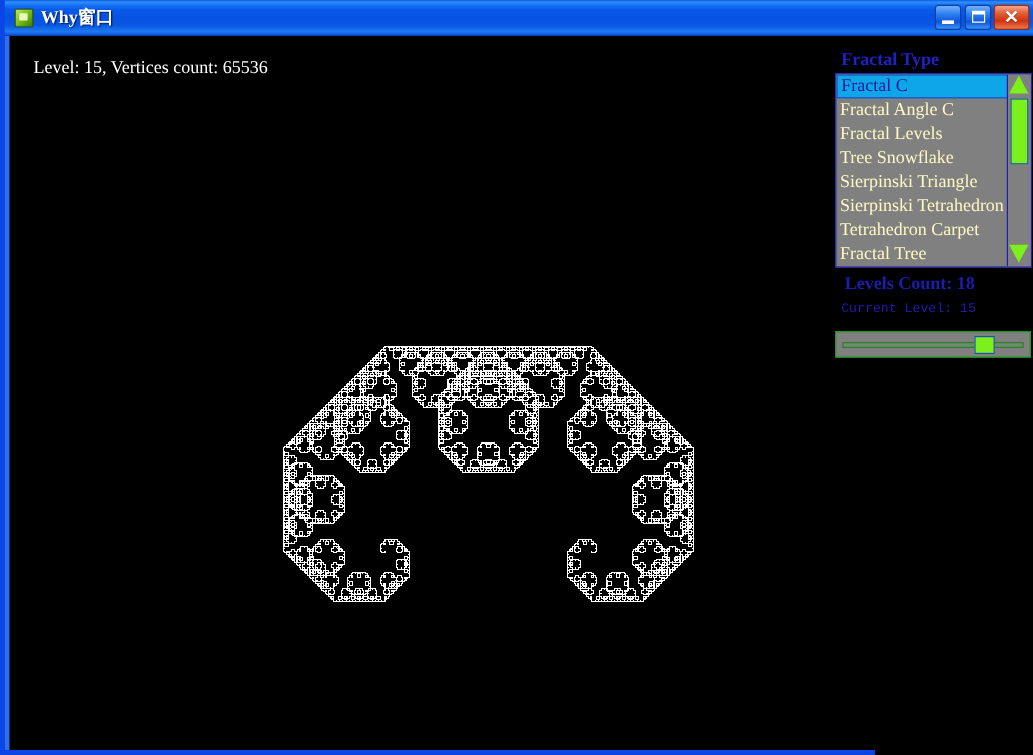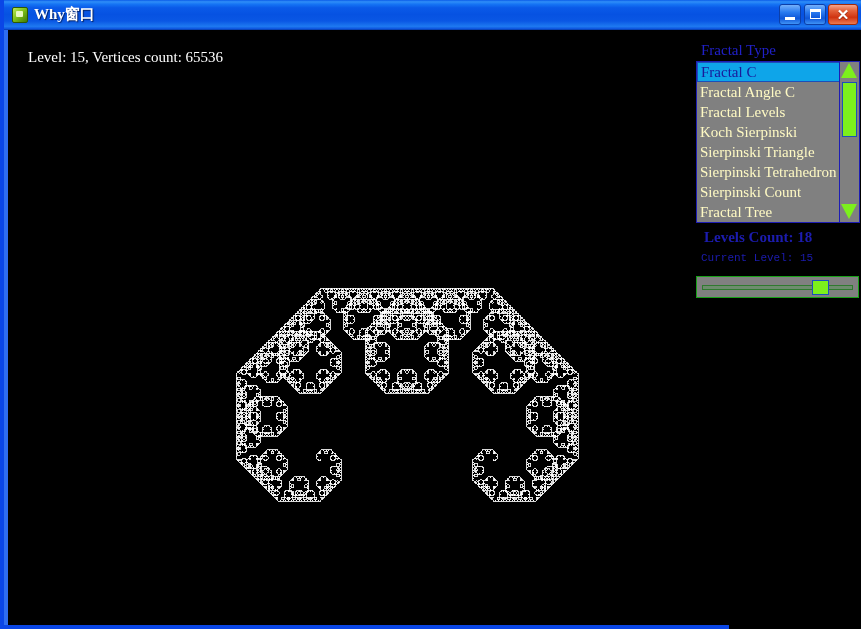--- a/index.html
+++ b/index.html
@@ -162,20 +162,21 @@
     background: #000000;
   }
   #fractal-type-label {
     position: absolute;
     left: 9px;
     top: 12px;
     color: #2020c8;
     font-family: "Liberation Serif", "DejaVu Serif", serif;
     font-size: 15px;
     white-space: nowrap;
+    font-weight: bold;
   }
 
   
   #fractal-list {
     position: absolute;
     left: 4px;
     top: 31px;
     width: 164px;
     height: 162px;
     background: #808080;
@@ -341,24 +342,24 @@
 
     <div id="control-panel">
 
       <div id="fractal-type-label">Fractal Type</div>
 
       <div id="fractal-list">
         <div id="list-items">
             <div class="list-item selected"><span>Fractal C</span></div>
             <div class="list-item"><span>Fractal Angle C</span></div>
             <div class="list-item"><span>Fractal Levels</span></div>
-            <div class="list-item"><span>Koch Sierpinski</span></div>
+            <div class="list-item"><span>Tree Snowflake</span></div>
             <div class="list-item"><span>Sierpinski Triangle</span></div>
             <div class="list-item"><span>Sierpinski Tetrahedron</span></div>
-            <div class="list-item"><span>Sierpinski Count</span></div>
+            <div class="list-item"><span>Tetrahedron Carpet</span></div>
             <div class="list-item"><span>Fractal Tree</span></div>
           </div>
 
         <div id="list-scrollbar">
           <div class="sb-arrow" id="sb-up">
             <div class="tri"></div>
           </div>
           <div id="sb-thumb"></div>
           <div class="sb-arrow" id="sb-down">
             <div class="tri"></div>

